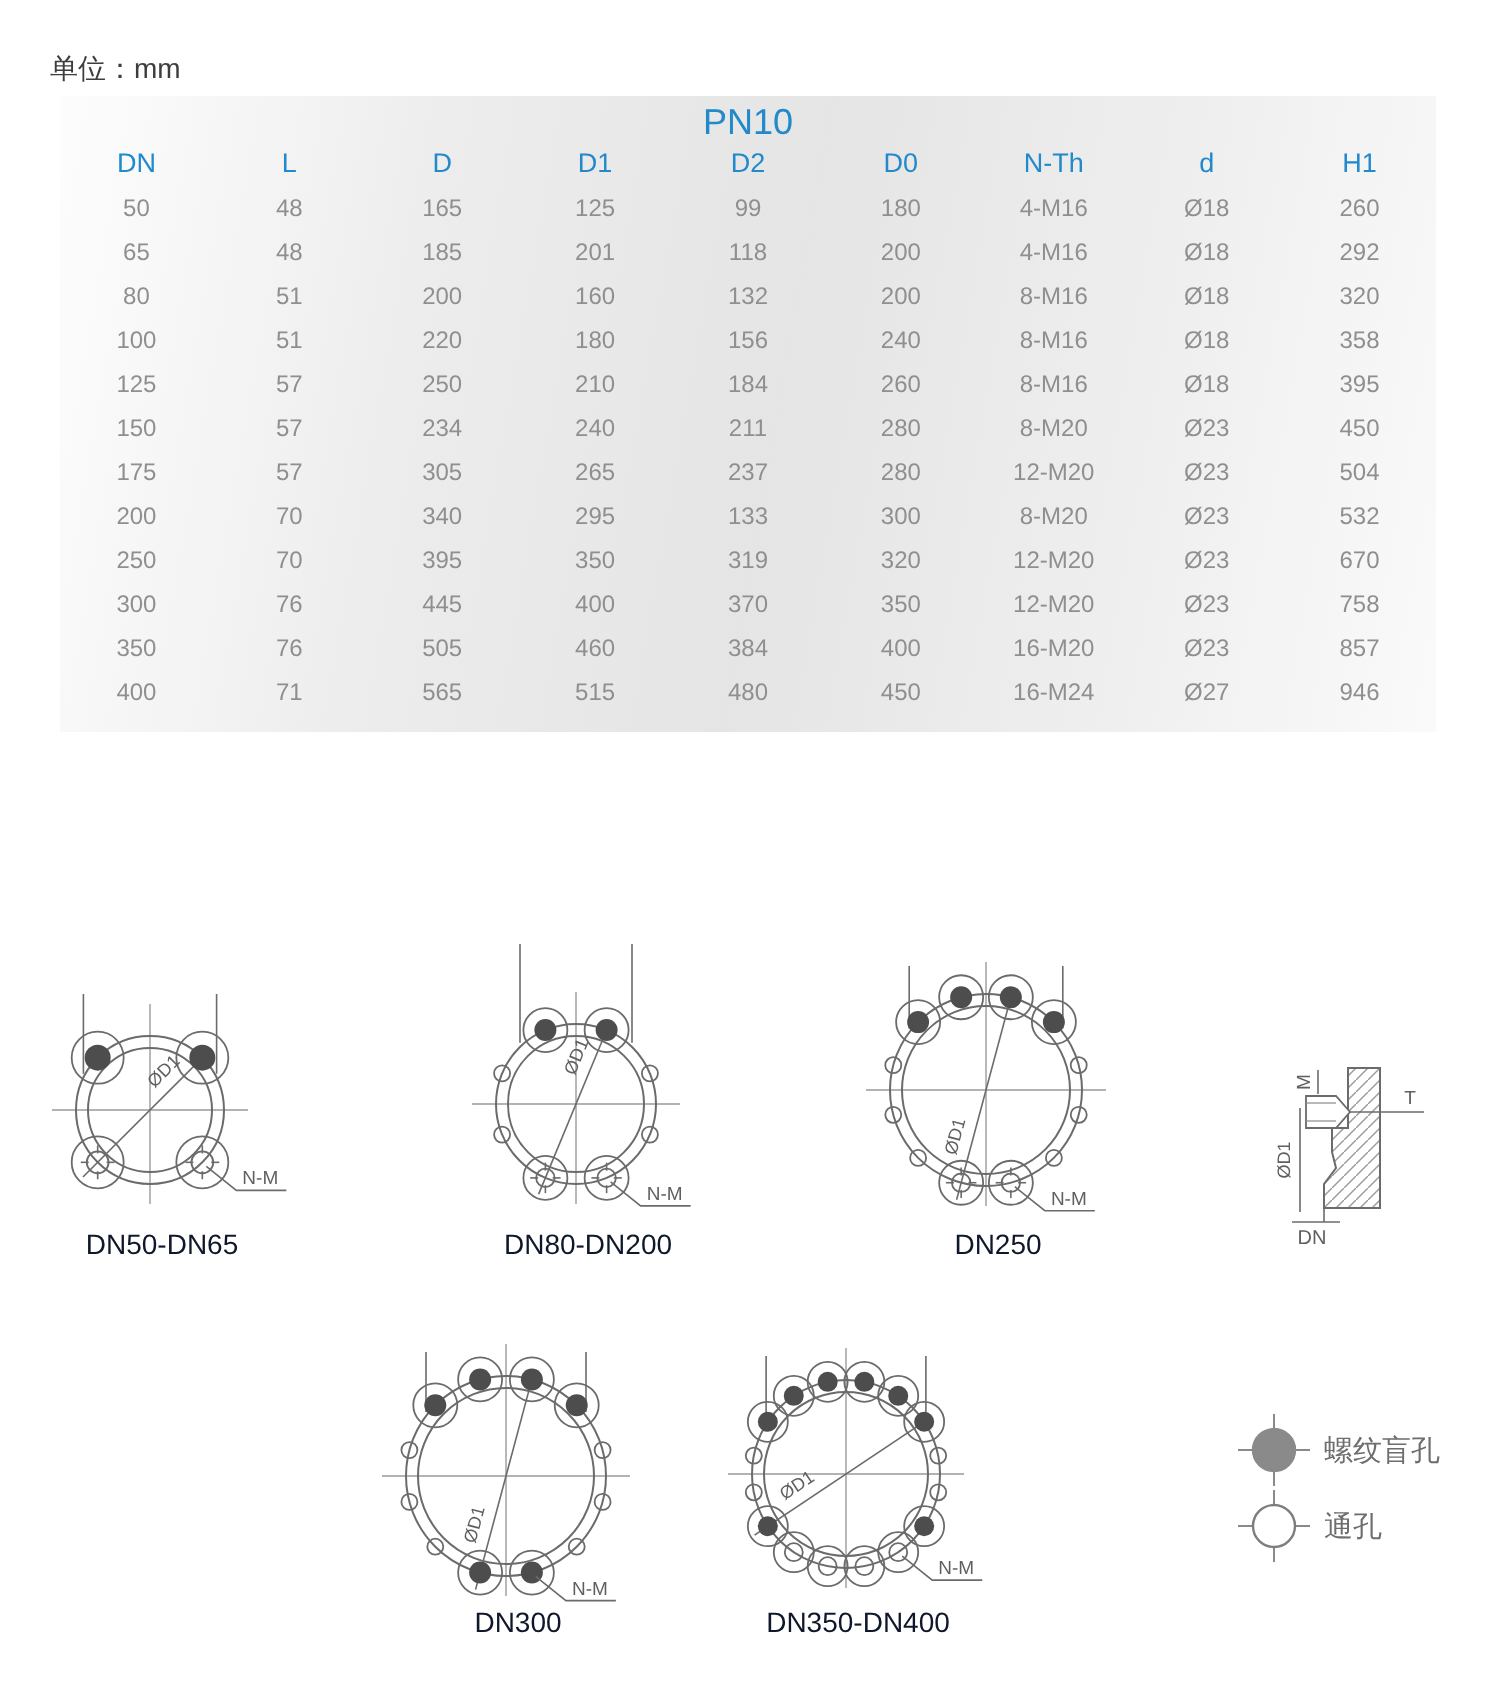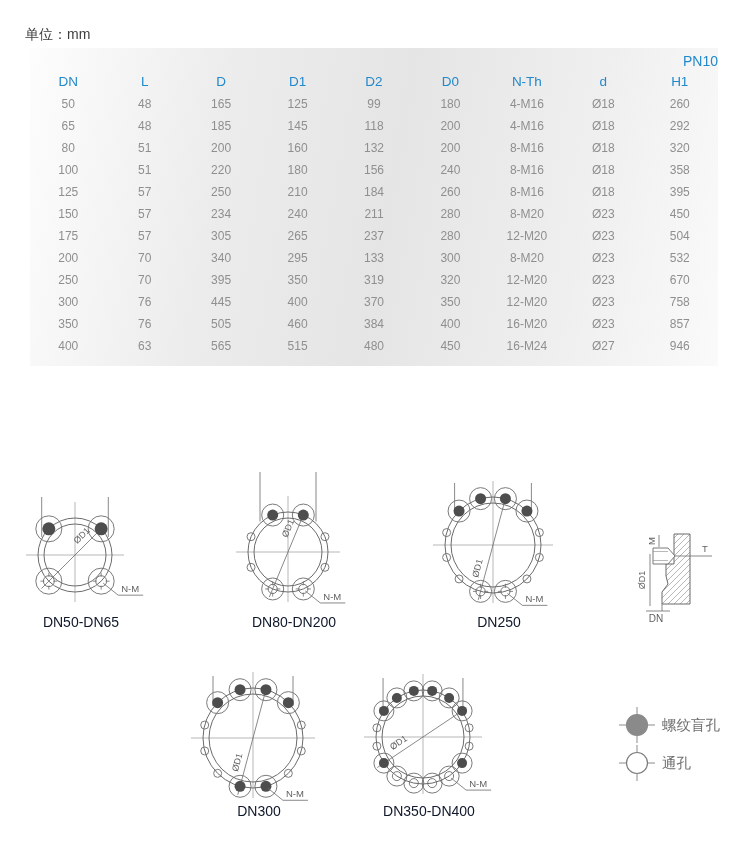--- a/index.html
+++ b/index.html
@@ -2,21 +2,21 @@
 <html><head>
 <meta charset="utf-8">
 <style>
   html,body{margin:0;padding:0;background:#fff;}
   #app{position:relative;width:750px;height:847px;background:#ffffff;overflow:hidden;
        font-family:"Liberation Sans",sans-serif;}
   .unit{position:absolute;left:25px;top:26px;font-size:14px;color:#3d3d3d;}
   
   .spec-table{position:absolute;left:30px;top:48px;width:688px;padding:3px 0 9px 0;
     background:linear-gradient(100deg,#fdfdfd 0%,#ececec 28%,#e5e5e5 52%,#efefef 78%,#fafafa 100%);}
-  .pn10-row{height:20px;line-height:20px;text-align:right;font-size:14px;color:#2289cb;}
+  .pn10-row{height:20px;line-height:20px;text-align:center;font-size:18px;color:#2289cb;}
   .hdr-row,.data-row{display:grid;grid-template-columns:repeat(9,1fr);}
   .hdr-cell{height:22px;line-height:22px;text-align:center;font-size:13.5px;color:#2289cb;}
   .cell{height:22px;line-height:22px;text-align:center;font-size:12px;color:#8f8f8f;}
   
   .banner{position:absolute;left:25px;top:420px;width:705px;height:36px;line-height:36px;
     padding-left:12px;box-sizing:border-box;font-size:15px;font-weight:bold;color:#2f94d0;
     background:linear-gradient(to right,#e7e7e7 0%,#f3f3f3 45%,#fdfdfd 75%,#ffffff 100%);
     border-radius:2px;}
   
   #drawings{position:absolute;left:0;top:470px;width:750px;height:377px;}
@@ -52,21 +52,21 @@
           <div class="cell">99</div>
           <div class="cell">180</div>
           <div class="cell">4-M16</div>
           <div class="cell">Ø18</div>
           <div class="cell">260</div>
         </div>
         <div class="data-row">
           <div class="cell">65</div>
           <div class="cell">48</div>
           <div class="cell">185</div>
-          <div class="cell">145</div>
+          <div class="cell">201</div>
           <div class="cell">118</div>
           <div class="cell">200</div>
           <div class="cell">4-M16</div>
           <div class="cell">Ø18</div>
           <div class="cell">292</div>
         </div>
         <div class="data-row">
           <div class="cell">80</div>
           <div class="cell">51</div>
           <div class="cell">200</div>
@@ -160,21 +160,21 @@
           <div class="cell">505</div>
           <div class="cell">460</div>
           <div class="cell">384</div>
           <div class="cell">400</div>
           <div class="cell">16-M20</div>
           <div class="cell">Ø23</div>
           <div class="cell">857</div>
         </div>
         <div class="data-row">
           <div class="cell">400</div>
-          <div class="cell">63</div>
+          <div class="cell">71</div>
           <div class="cell">565</div>
           <div class="cell">515</div>
           <div class="cell">480</div>
           <div class="cell">450</div>
           <div class="cell">16-M24</div>
           <div class="cell">Ø27</div>
           <div class="cell">946</div>
         </div>
       </div>
   </div>

